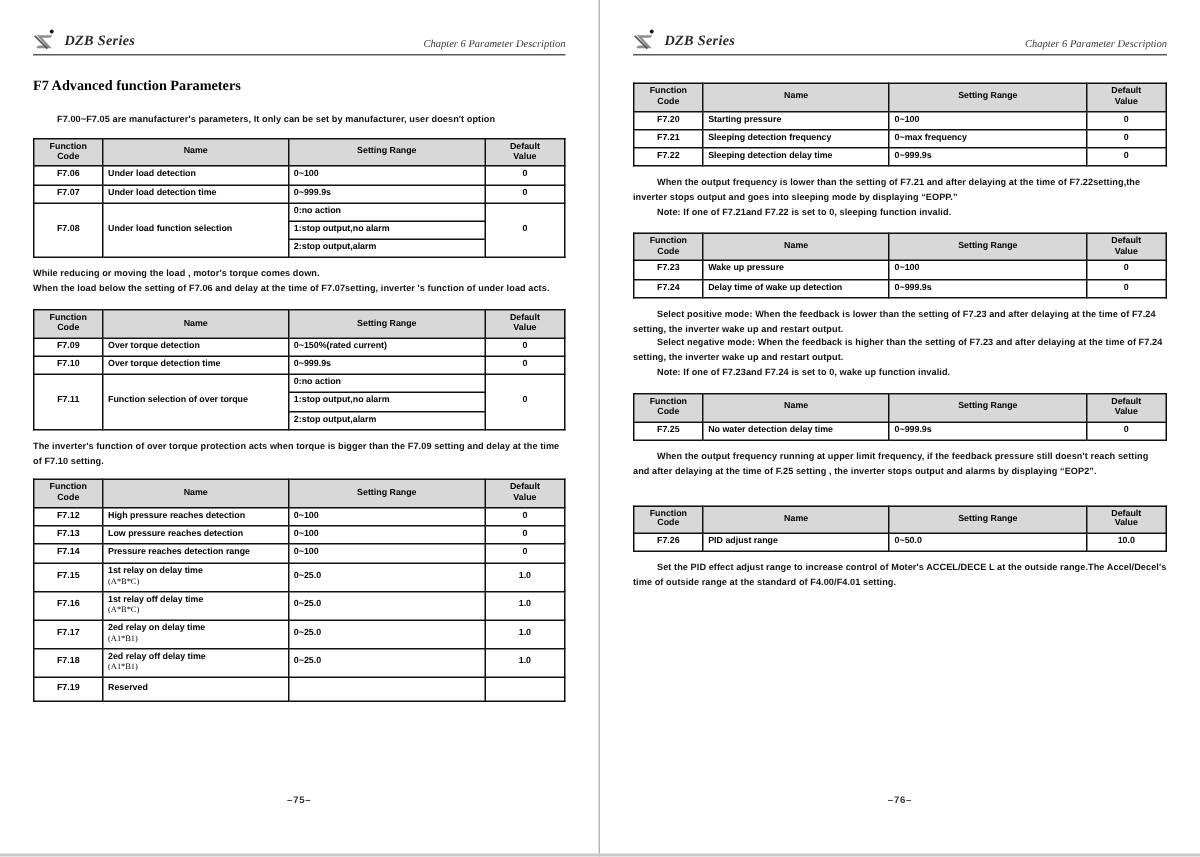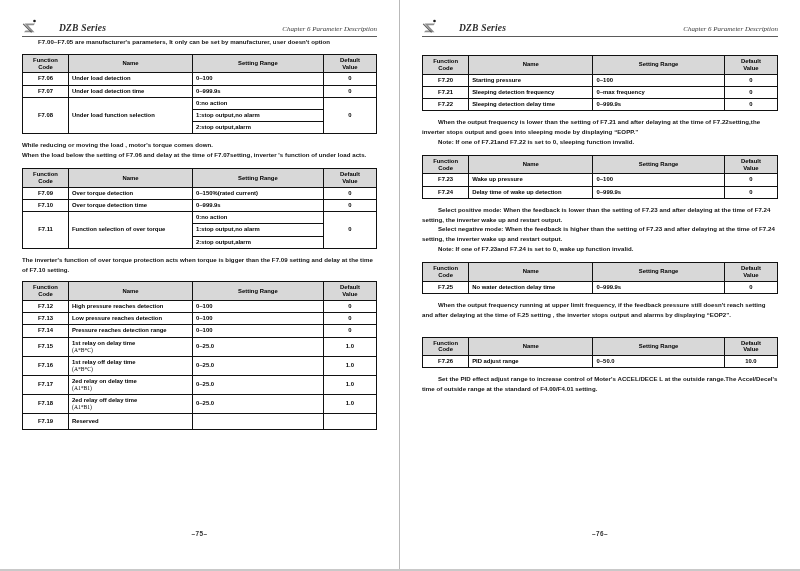--- a/index.html
+++ b/index.html
@@ -42,21 +42,21 @@
     display: flex;
     align-items: flex-end;
     justify-content: space-between;
     border-bottom: 1.5px solid #5a5a5a;
     padding-bottom: 2px;
     height: 22px;
   }
   .brand {
     display: flex;
     align-items: flex-end;
-    gap: 20px;
+    gap: 4px;
   }
   .logo-mark {
     position: relative;
     width: 17px;
     height: 15px;
   }
   .logo-mark svg { display: block; }
   .brand-name {
     font-family: "Liberation Serif", serif;
     font-weight: bold;
@@ -166,20 +166,21 @@
             <circle cx="12.5" cy="2" r="1.3" fill="#1a1a1a"></circle>
             <path d="M2.5 4.5 L13 4.5 L11.6 6.2 L6 6.2 L12.5 13.2 L2.0 13.2 L3.6 11.4 L8.6 11.4 Z" fill="#8e8e8e"></path>
             <path d="M1.2 4.9 L9.6 13.4" stroke="#555" stroke-width="1.1" fill="none"></path>
           </svg>
         </span>
         <span class="brand-name">DZB Series</span>
       </div>
       <div class="chapter">Chapter 6 Parameter Description</div>
     </div>
 
+    <div class="section-title">F7 Advanced function Parameters</div>
 
     <p class="para">F7.00~F7.05 are manufacturer's parameters, It only can be set by manufacturer, user doesn't option</p>
 
     <table class="ptable">
       <colgroup>
           <col class="code">
           <col class="name">
           <col class="range">
           <col class="def">
         </colgroup>

